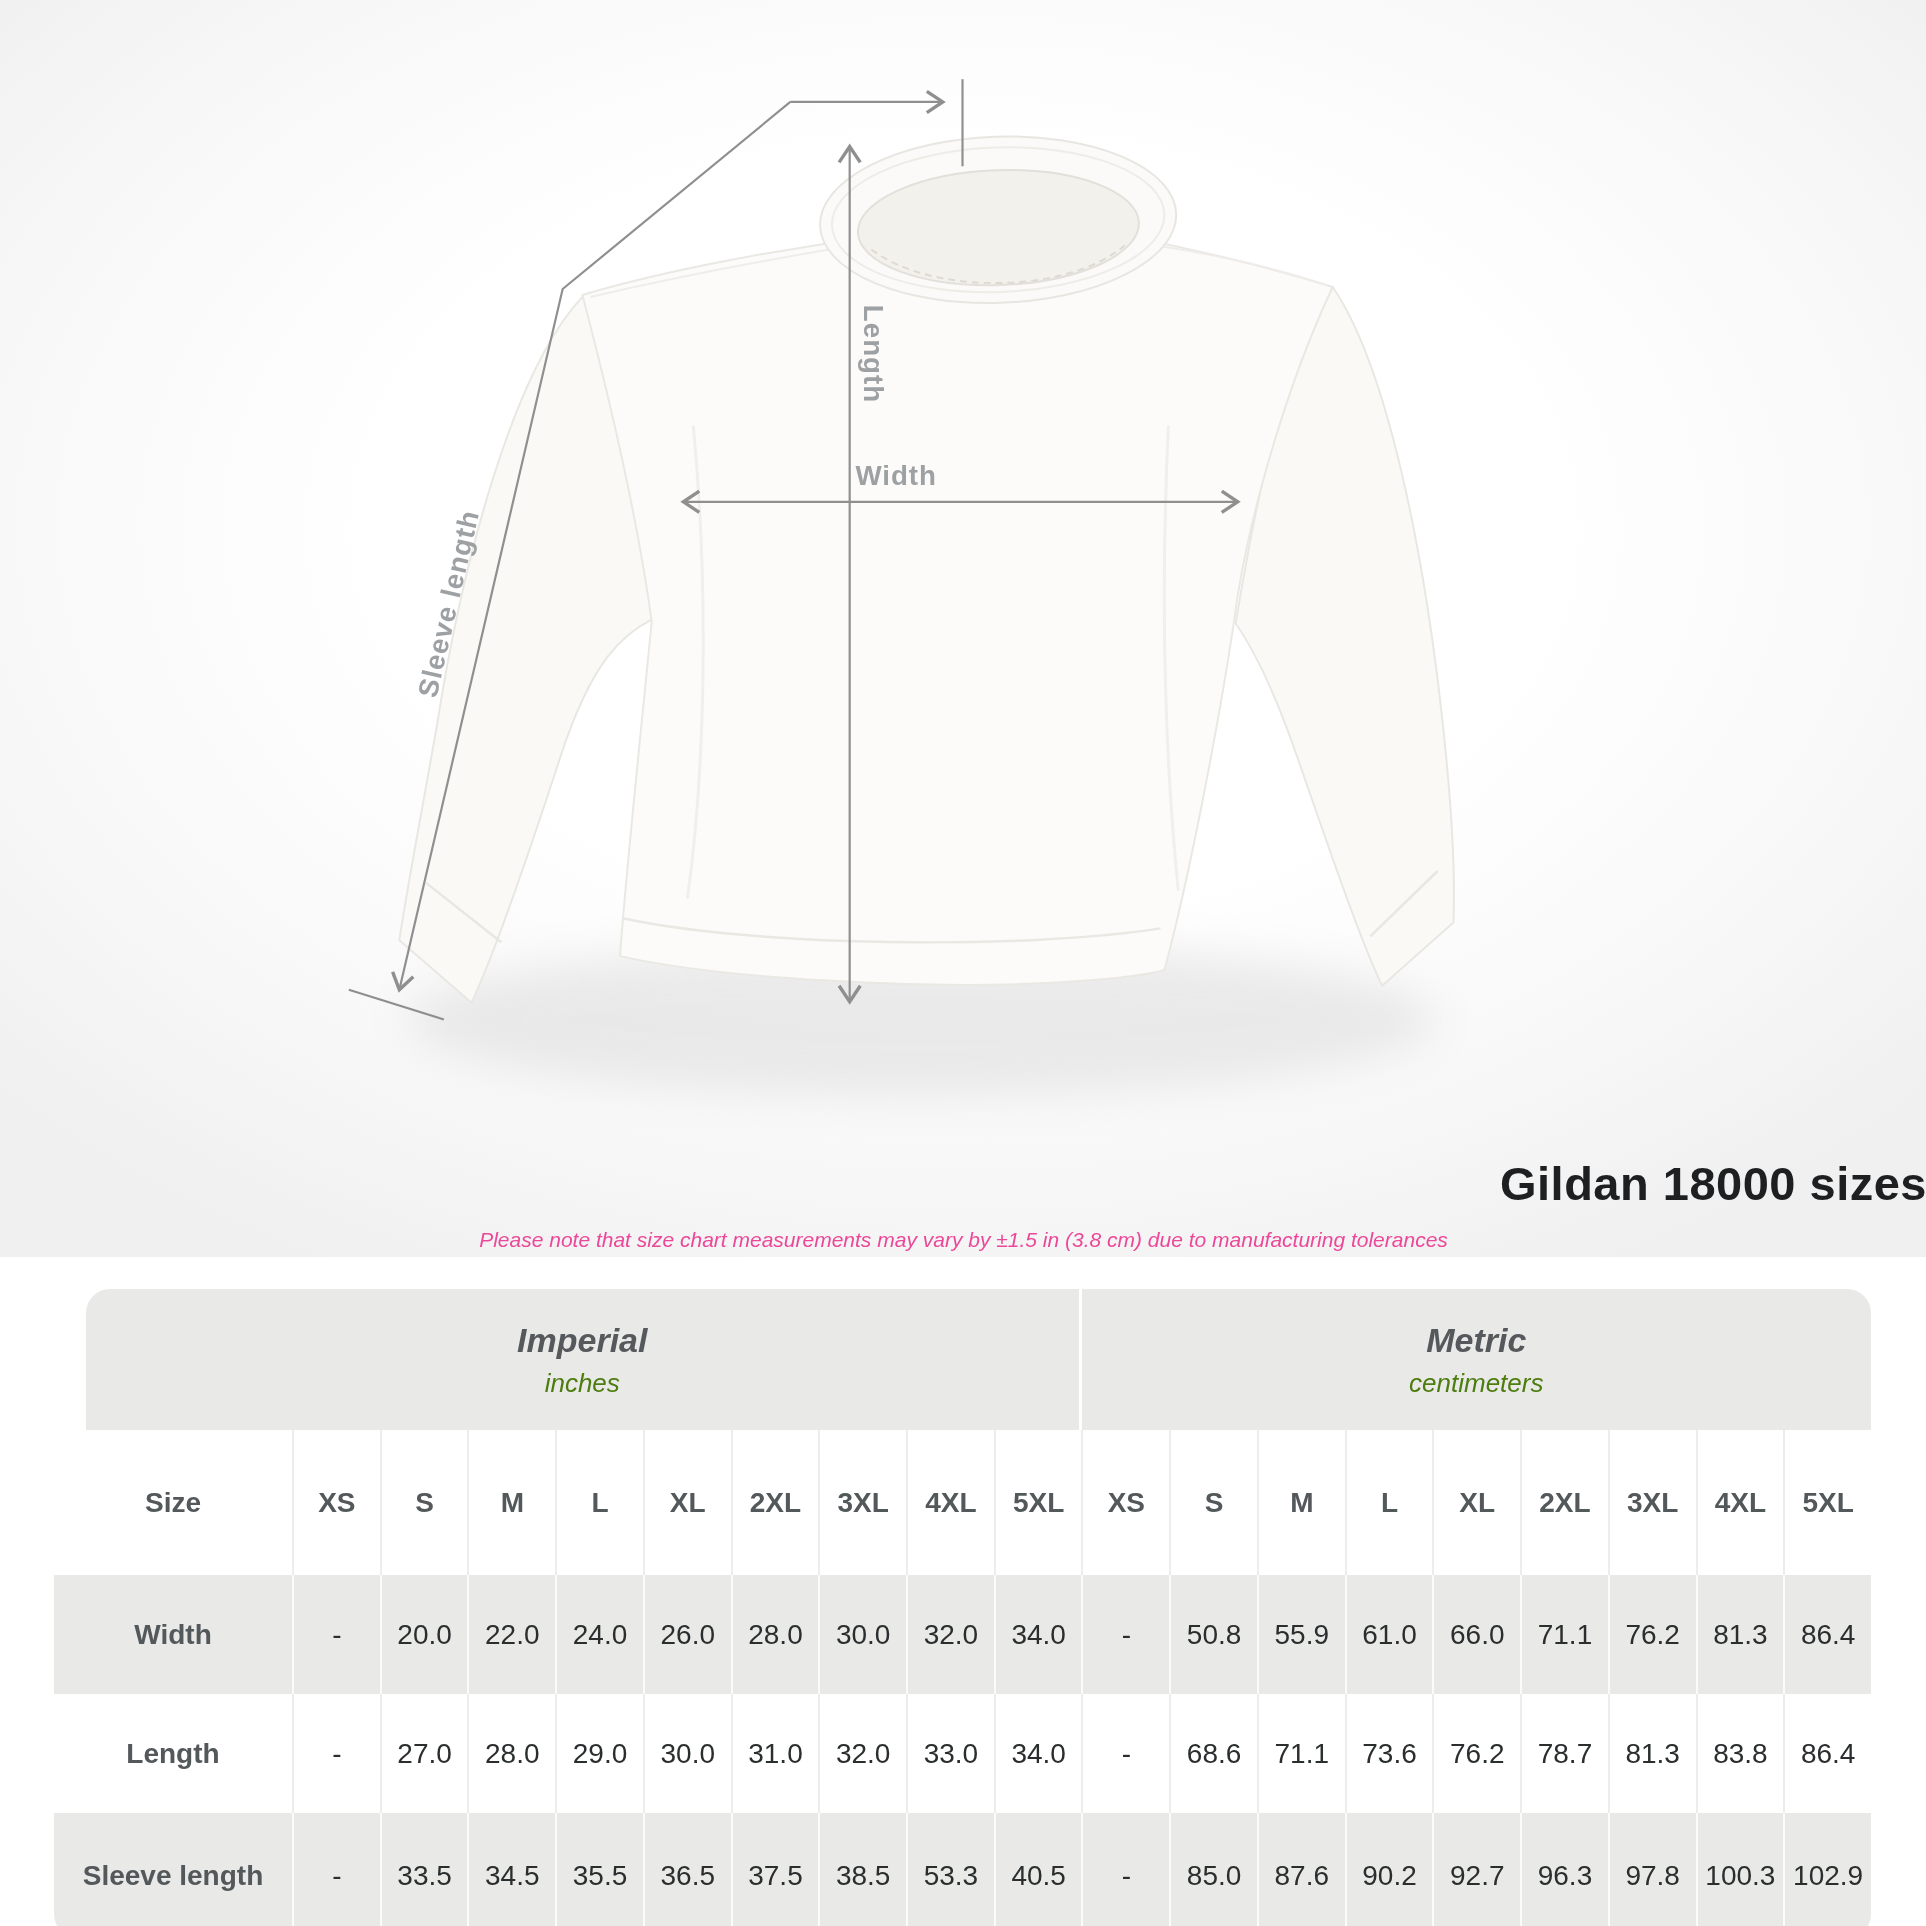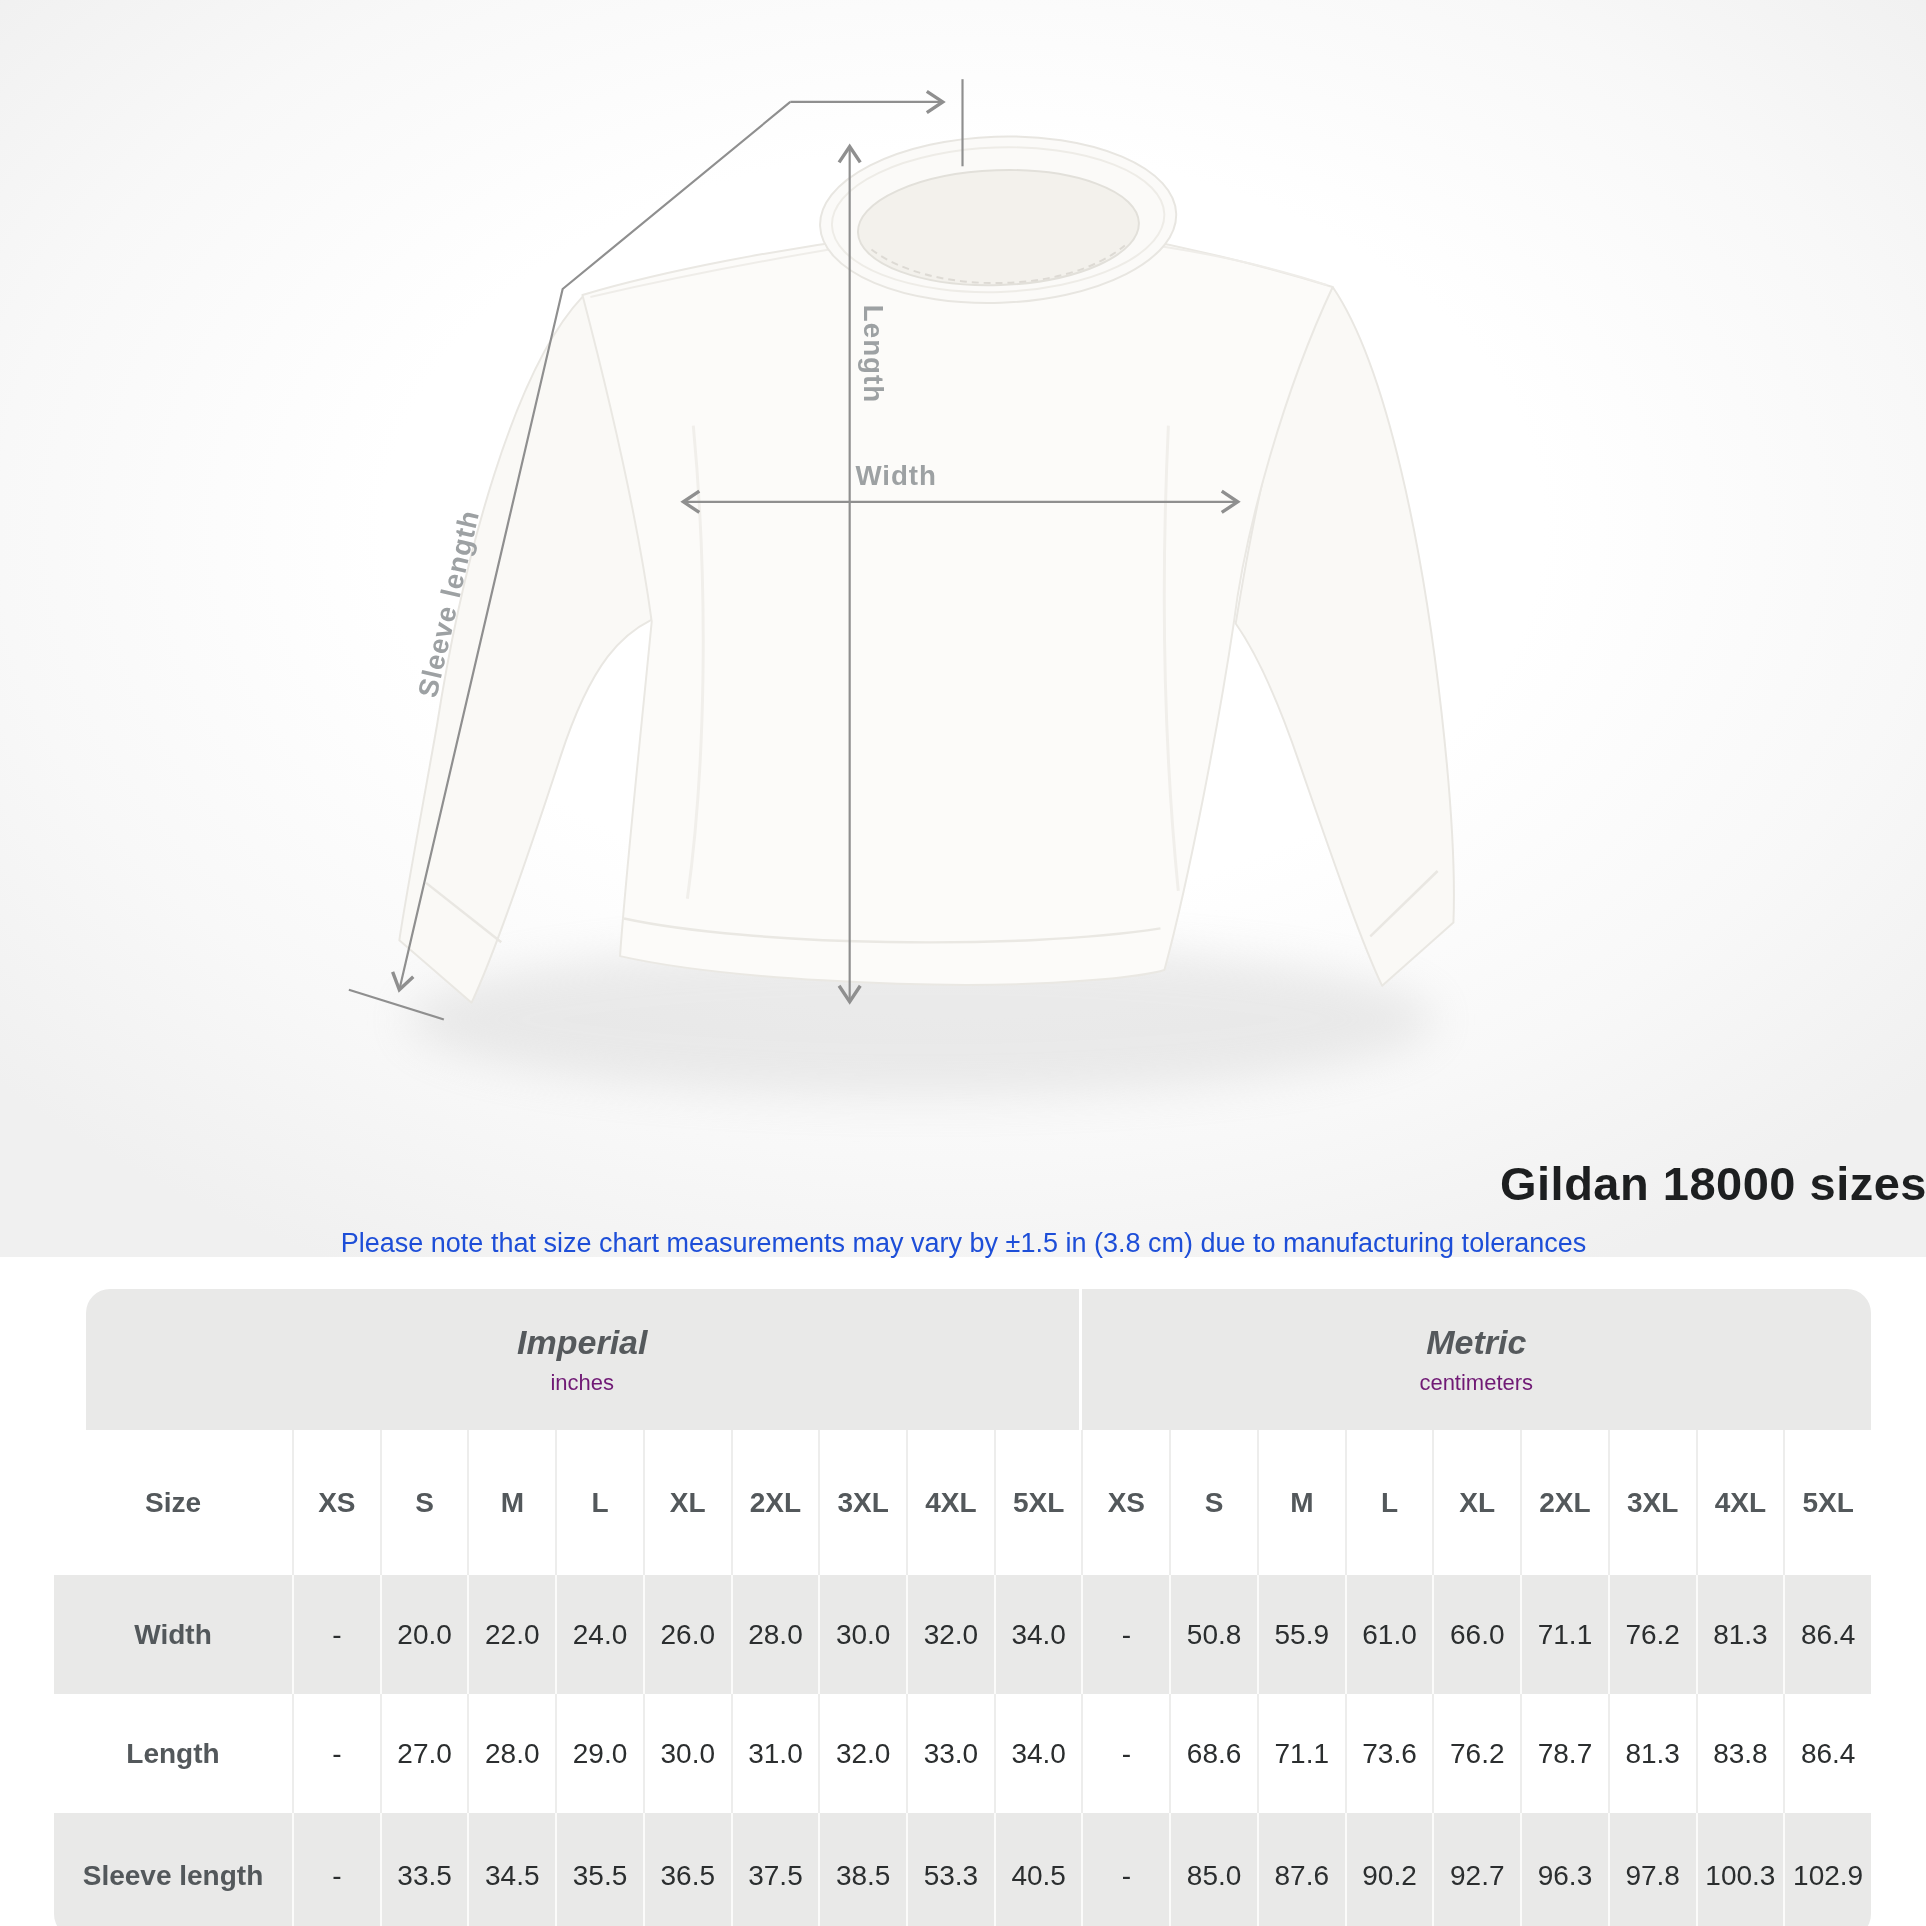--- a/index.html
+++ b/index.html
@@ -12,33 +12,33 @@
     position:absolute;left:0;top:0;width:1927px;height:1257px;
     background:radial-gradient(ellipse 1287px 842px at 50% 42%, #ffffff 45%, #f8f8f8 75%, #f0f0f0 100%);
   }
   .photo-area svg{position:absolute;left:0;top:0;}
   .page-title{
     position:absolute;top:1156px;left:0;width:100%;text-align:right;
     font-size:47px;font-weight:bold;color:#1d1f20;letter-spacing:0.5px;
   }
   .page-subtitle{
     position:absolute;top:1228px;left:0;width:100%;text-align:center;
-    font-size:27px;color:#1d4ed8;
+    font-size:21px;font-style:italic;color:#ec4899;
   }
   .size-table{position:absolute;left:54px;top:1289px;width:1817px;}
   .trow{display:grid;grid-template-columns:238px repeat(18,1fr);}
   .band-row{height:141px;}
   .band-cell{
     background:#e9e9e8;display:flex;flex-direction:column;
     justify-content:center;align-items:center;
   }
   .band-imperial{grid-column:1 / span 10;border-radius:24px 0 0 0;border-right:3px solid #ffffff;margin-left:32px;}
   .band-metric{grid-column:11 / span 9;border-radius:0 24px 0 0;}
   .band-title{font-size:34px;font-weight:bold;font-style:italic;color:#55595c;}
-  .band-unit{font-size:22px;color:#701a75;margin-top:8px;}
+  .band-unit{font-size:26px;font-style:italic;color:#4d7c0f;margin-top:8px;}
   .header-row{height:145px;text-align:right;}
   .hcell{
     background:#ffffff;display:flex;align-items:center;justify-content:center;
     font-size:28px;font-weight:bold;color:#53585b;border-left:2px solid #ededec;
   }
   .trow .hcell:first-child{border-left:none;}
   .data-row{height:119px;}
   .dcell{display:flex;align-items:center;justify-content:center;font-size:28px;}
   .gray-row .dcell{background:#e9e9e8;border-left:2px solid #fbfbfa;}
   .white-row .dcell{background:#ffffff;border-left:2px solid #ededec;}

